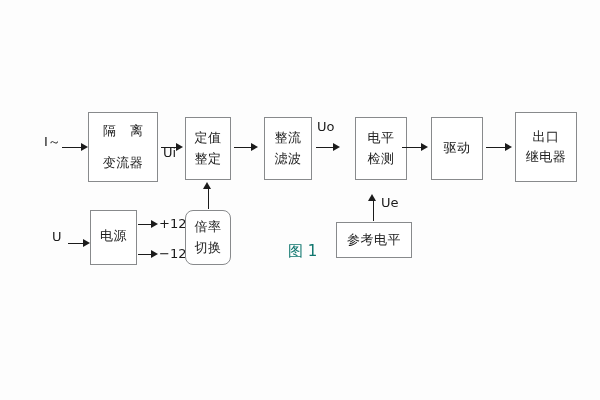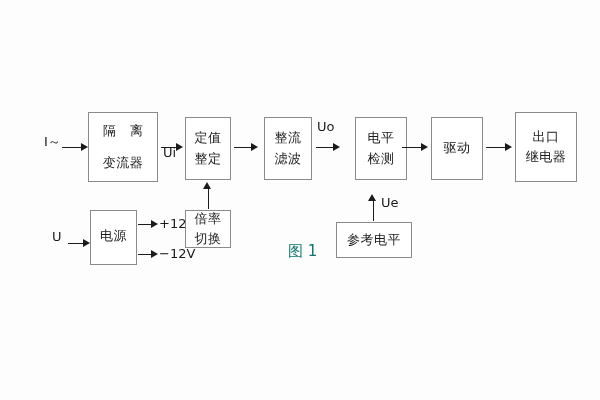--- a/index.html
+++ b/index.html
@@ -146,21 +146,21 @@
   </div>
 
   <div class="hline" style="left:138px; top:224px; width:16px;"></div>
   <div class="arrow-r" style="left:151px; top:219.5px;"></div>
   <div class="label" style="left:159px; top:216px;">+12V</div>
 
   <div class="hline" style="left:138px; top:254px; width:16px;"></div>
   <div class="arrow-r" style="left:151px; top:249.5px;"></div>
   <div class="label" style="left:159px; top:246px;">−12V</div>
 
-  <div class="block" style="left:185px; top:210px; width:46px; height:38px;">
+  <div class="block" style="left:185px; top:210px; width:46px; height:55px;border-radius:8px;">
     <span class="line">倍率</span>
     <span class="line">切换</span>
   </div>
 
   <div class="vline" style="left:207.5px; top:188px; height:21px;"></div>
   <div class="arrow-u" style="left:203px; top:182px;"></div>
 
   <div class="label" style="left:381px; top:195px;">Ue</div>
 
   <div class="vline" style="left:372.5px; top:200px; height:21px;"></div>

